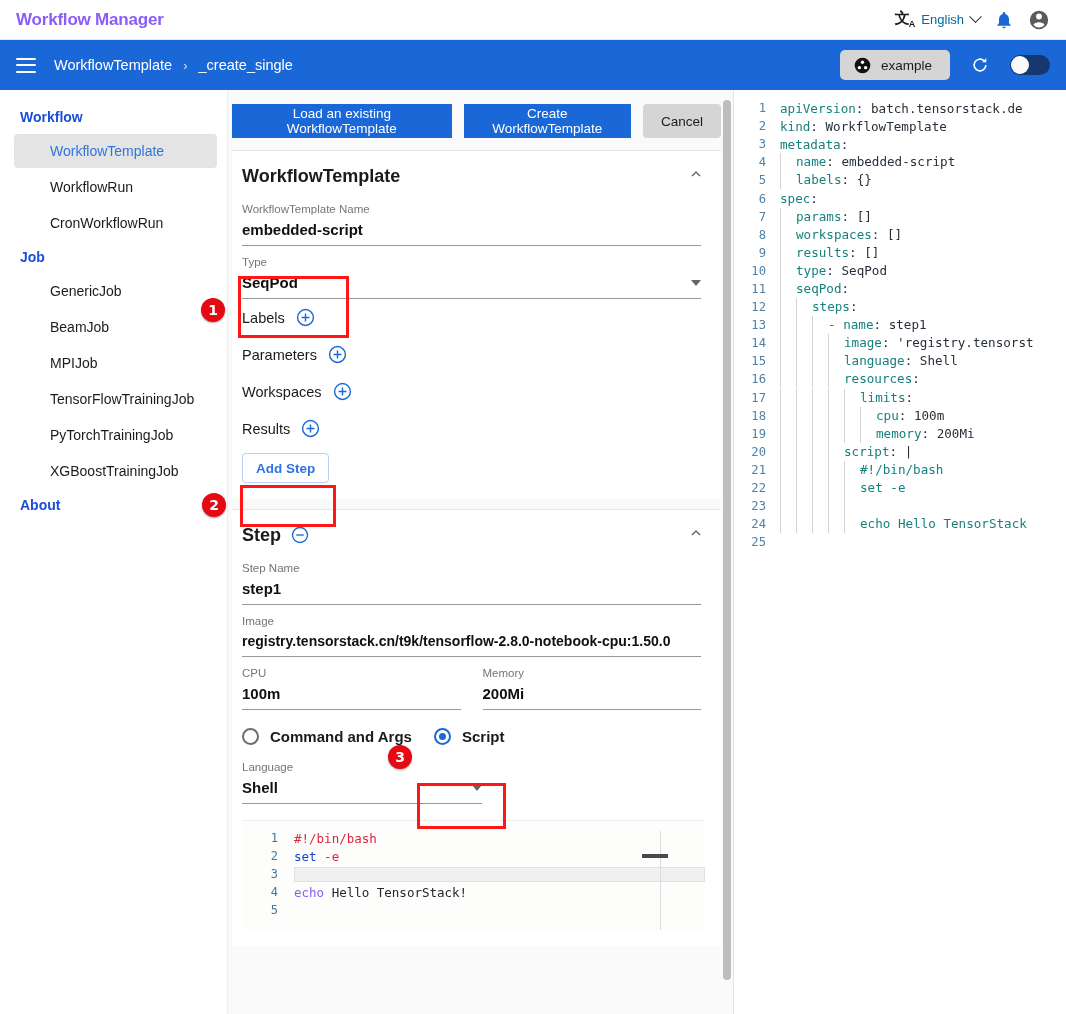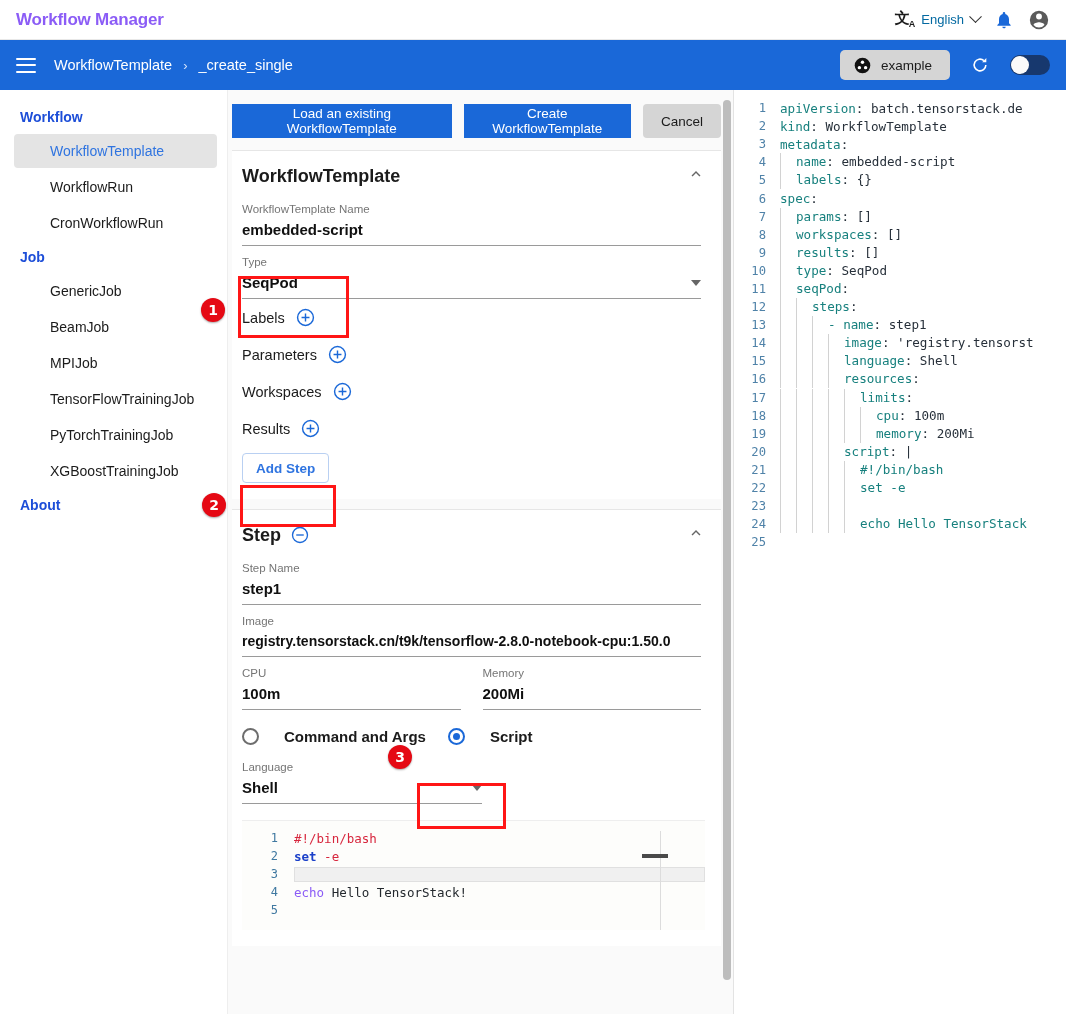--- a/index.html
+++ b/index.html
@@ -136,21 +136,21 @@
   #add-step-btn {
     background: #fff; border: 1px solid #b9d0f2; border-radius: 4px;
     color: #2f74e0; font-size: 13.5px; font-weight: bold;
     height: 30px; padding: 0 13px; cursor: pointer;
     font-family: "Liberation Sans", sans-serif;
   }
   .two-col { display: flex; gap: 18px; }
   .two-col > .field { flex: 1; }
 
   .radio-row { display: flex; align-items: center; gap: 22px; padding: 18px 0 6px 0; }
-  .radio-opt { display: flex; align-items: flex-start; gap: 25px; cursor: pointer; }
+  .radio-opt { display: flex; align-items: flex-start; gap: 11px; cursor: pointer; }
   .radio-c {
     width: 17px; height: 17px; border-radius: 50%;
     border: 2px solid #6d6d6d; position: relative;
   }
   .radio-c.sel { border-color: #1a68d8; }
   .radio-c.sel::after {
     content: ""; position: absolute; left: 3px; top: 3px;
     width: 7px; height: 7px; border-radius: 50%; background: #1a68d8;
   }
   .radio-label { font-size: 15px; color: #1b1b1b; font-weight: bold; }
@@ -162,21 +162,21 @@
     font-family: "DejaVu Sans Mono", monospace; font-size: 12.5px;
     padding: 8px 0 0 0; position: relative; height: 110px; overflow: hidden;
   }
   .ed-line { display: flex; height: 18px; align-items: center; }
   .ed-num { width: 52px; text-align: right; padding-right: 16px;
             color: #3f78a0; font-size: 12px; }
   .ed-code { white-space: pre; color: #24292e; }
   .cursor-line { background: #f0f0f0; border: 1px solid #e0e0e0;
                  flex: 1; height: 15px; max-width: 420px; }
   .tk-red  { color: #d7263d; }
-  .tk-blue { color: #1b40c9; font-weight: bold; }
+  .tk-blue { color: #1b40c9; }
   .tk-teal { color: #8b5cf6; }
   .tk-dark { color: #24292e; }
   #ed-guide { position: absolute; left: 418px; top: 10px; width: 1px;
               height: 100px; background: #dcdcdc; }
   #ed-hscroll { position: absolute; left: 400px; top: 33px; width: 26px;
                 height: 4px; background: #4a4a4a; }
 
   
   #form-scroll {
     position: absolute; right: 2px; top: 10px; width: 8px;

